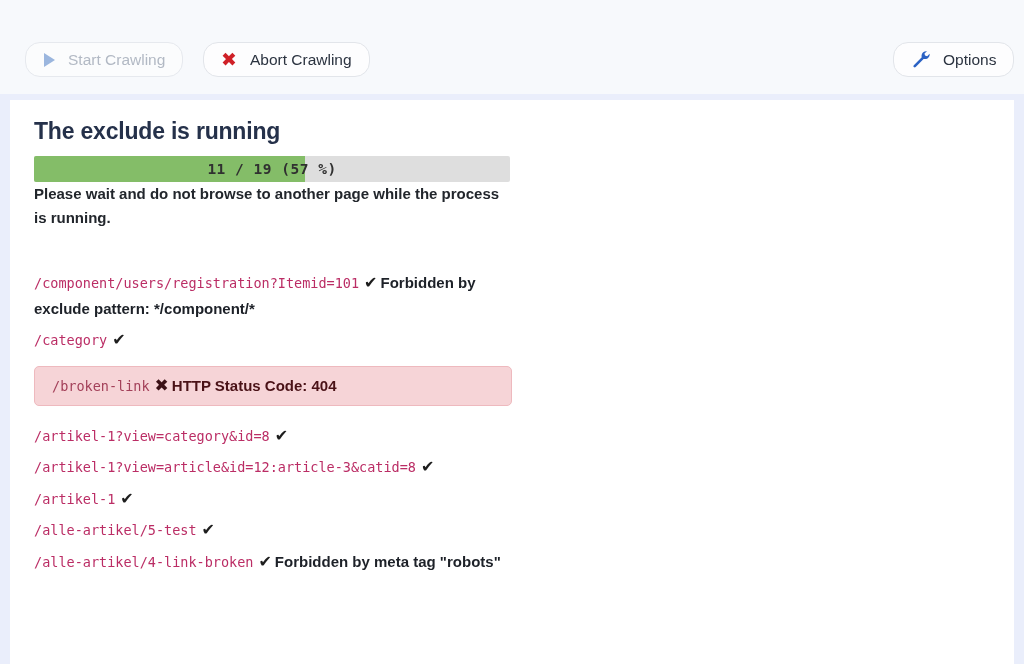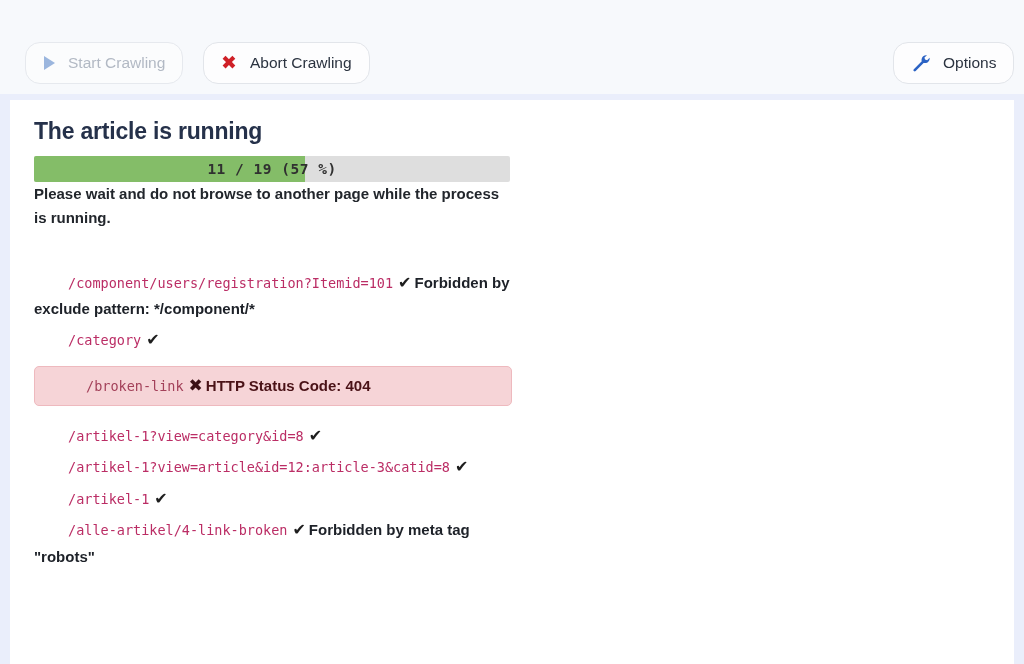--- a/index.html
+++ b/index.html
@@ -31,21 +31,21 @@
     top: 0;
     width: 1024px;
     height: 94px;
   }
   .tb-btn {
     position: absolute;
     display: flex;
     align-items: center;
     gap: 13px;
     box-sizing: border-box;
-    height: 42px;
+    height: 35px;
     padding: 0 17px;
     background: #fdfdfe;
     border: 1px solid #e2e5ea;
     border-radius: 15px;
     font-size: 15.5px;
     color: #2b3340;
     white-space: nowrap;
     cursor: pointer;
     user-select: none;
   }
@@ -156,21 +156,20 @@
     font-size: 15px;
     line-height: 1.72;
     color: #22262c;
     margin-bottom: 4px;
   }
   .url {
     font-family: "DejaVu Sans Mono", monospace;
     font-size: 13.5px;
     color: #bb2d65;
     word-break: break-all;
-    margin-left: 34px;
   }
   .mark {
     font-family: "DejaVu Sans", sans-serif;
     font-size: 16px;
     color: #1d1d1d;
     padding: 0 3px 0 5px;
   }
   .msg {
     font-weight: bold;
     color: #1d2128;
@@ -214,33 +213,34 @@
     </div>
 
   </div>
 </div>
 
 <div class="page-bg"></div>
 
 <div class="card">
   <div class="content">
 
-    <h1 class="page-title">The article is running</h1>
+    <h1 class="page-title">The exclude is running</h1>
 
     <div class="progress">
       <div class="progress-fill" id="progress-fill" style="width: 57%;"></div>
       <div class="progress-label">11 / 19 (57 %)</div>
     </div>
 
     <div class="notice">Please wait and do not browse to another page while the process is running.</div>
 
     <div class="log" id="log-list">
         <div class="log-line"><span class="url">/component/users/registration?Itemid=101</span><span class="mark">✔</span><span class="msg">Forbidden by exclude pattern: */component/*</span></div>
         <div class="log-line"><span class="url">/category</span><span class="mark">✔</span></div>
         <div class="log-line error"><span class="url">/broken-link</span><span class="mark">✖</span><span class="msg">HTTP Status Code: 404</span></div>
         <div class="log-line"><span class="url">/artikel-1?view=category&amp;id=8</span><span class="mark">✔</span></div>
         <div class="log-line"><span class="url">/artikel-1?view=article&amp;id=12:article-3&amp;catid=8</span><span class="mark">✔</span></div>
         <div class="log-line"><span class="url">/artikel-1</span><span class="mark">✔</span></div>
+        <div class="log-line"><span class="url">/alle-artikel/5-test</span><span class="mark">✔</span></div>
         <div class="log-line"><span class="url">/alle-artikel/4-link-broken</span><span class="mark">✔</span><span class="msg">Forbidden by meta tag "robots"</span></div>
       </div>
 
   </div>
 </div>
 
 </body></html>

